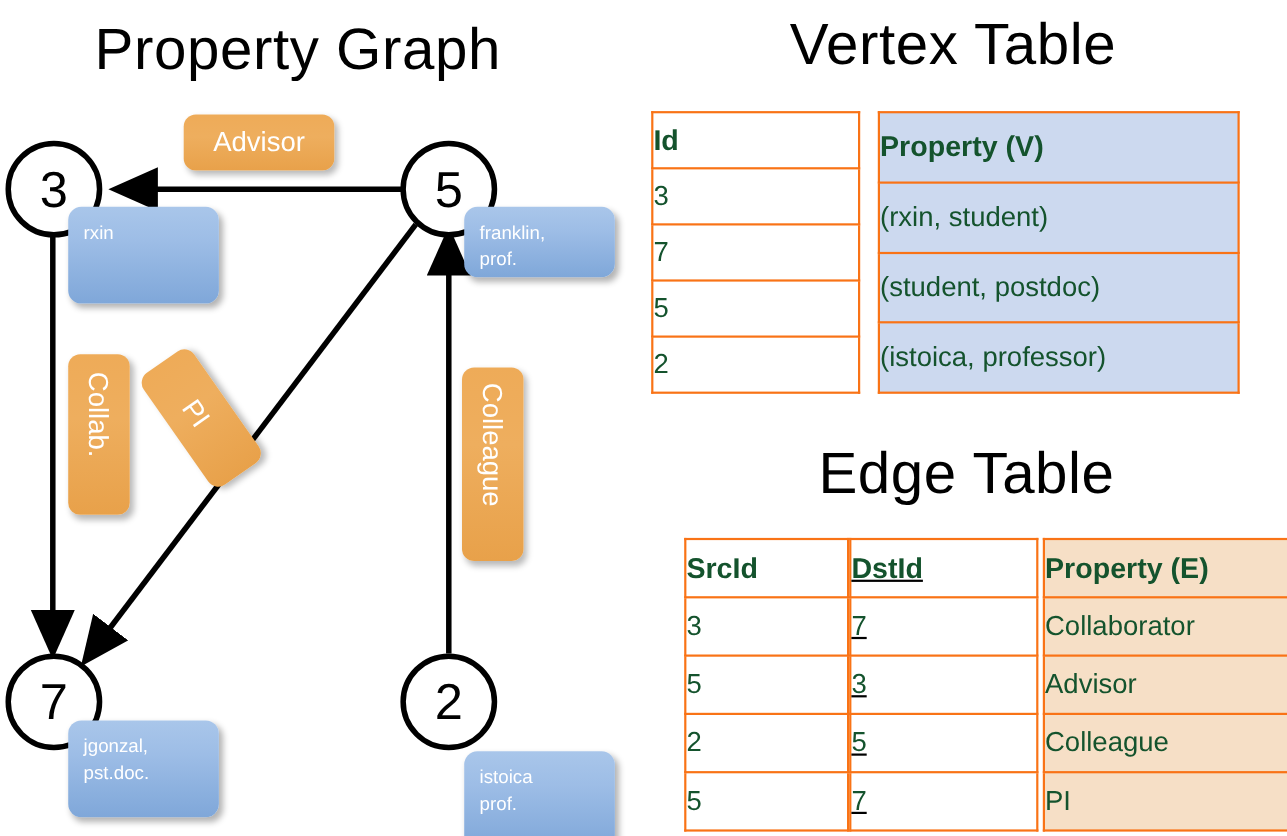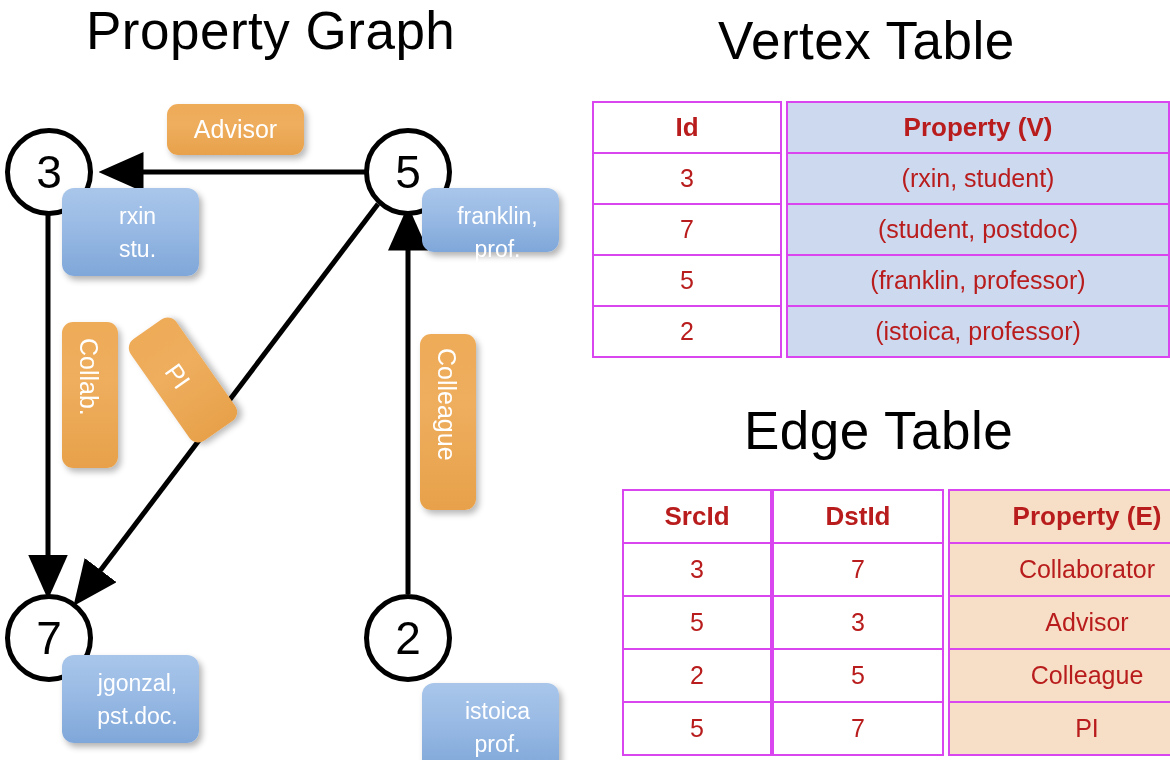--- a/index.html
+++ b/index.html
@@ -20,21 +20,21 @@
   .big-title {
     position: absolute;
     font-family: "Liberation Sans", sans-serif;
     font-weight: 300;
     font-size: 53px;
     line-height: 1;
     letter-spacing: 0.5px;
     color: #000;
     white-space: nowrap;
   }
-  #title-property-graph { left: 86px;  top: 4px; }
+  #title-property-graph { left: 86px;  top: 19px; }
   #title-vertex-table   { left: 718px; top: 14px; }
   #title-edge-table     { left: 744px; top: 404px; }
 
   
   #graph-area {
     position: absolute;
     left: 0; top: 0;
     width: 590px; height: 760px;
   }
   #graph-edges {
@@ -72,25 +72,24 @@
   
   .prop-box {
     position: absolute;
     box-sizing: border-box;
     border-radius: 12px;
     background: linear-gradient(to bottom, #a9c6ea 0%, #9dbde6 35%, #7fa7d9 100%);
     box-shadow: 3px 4px 6px rgba(0,0,0,0.30);
     color: #ffffff;
     font-family: "Liberation Sans", sans-serif;
     font-weight: 300;
-    font-size: 23px;
+    font-size: 17px;
     line-height: 1.42;
     padding: 12px 0 0 14px;
     z-index: 8;
-    text-align: center;
   }
   #prop-3 { left: 62px;  top: 188px; width: 137px; height: 88px; }
   #prop-5 { left: 422px; top: 188px; width: 137px; height: 64px; }
   #prop-7 { left: 62px;  top: 655px; width: 137px; height: 88px; }
   #prop-2 { left: 422px; top: 655px; width: 137px; height: 88px; margin-top: 28px; }
 
   
   .edge-box {
     position: absolute;
     box-sizing: border-box;
@@ -159,45 +158,45 @@
 
   
   .tbl-wrap { position: absolute; display: flex; }
   .tbl {
     border-collapse: collapse;
     font-family: "Liberation Sans", sans-serif;
     font-weight: 300;
     table-layout: fixed;
   }
   .tbl td, .tbl th {
-    border: 2px solid #d946ef;
-    text-align: center;
+    border: 2px solid #f97316;
+    text-align: left;
     padding: 0;
     font-weight: 300;
     font-size: 25px;
-    color: #b91c1c;
+    color: #14532d;
   }
   .tbl th {
     font-weight: bold;
     font-size: 26px;
   }
   .tbl .cell-white { background: #ffffff; }
   .tbl .cell-blue  { background: #ccd9ef; }
   .tbl .cell-peach { background: #f6dfc6; }
 
   
   #vertex-table-wrap { left: 592px; top: 101px; }
   #vertex-id-table   { width: 190px; }
-  #vertex-prop-table { width: 384px; margin-left: 4px; }
+  #vertex-prop-table { width: 329px; margin-left: 16px; }
   #vertex-table-wrap td, #vertex-table-wrap th { height: 49px; }
 
   
   #edge-table-wrap { left: 622px; top: 489px; }
   #edge-src-table  { width: 150px; }
-  #edge-dst-table  { width: 172px; margin-left: 0px; }
+  #edge-dst-table  { width: 172px; margin-left: 0px; text-decoration: underline; }
   #edge-prop-table { width: 278px; margin-left: 4px; }
   #edge-table-wrap td, #edge-table-wrap th { height: 51px; }
 </style>
 </head>
 <body>
 
 <div class="big-title" id="title-property-graph">Property Graph</div>
 
 <div class="big-title" id="title-vertex-table">Vertex Table</div>
 
@@ -229,21 +228,20 @@
   </div>
   <div class="node-circle" id="node-7">
     <span class="node-label">7</span>
   </div>
   <div class="node-circle" id="node-2">
     <span class="node-label">2</span>
   </div>
 
   <div class="prop-box" id="prop-3">
     <div>rxin</div>
-    <div>stu.</div>
   </div>
   <div class="prop-box" id="prop-5">
     <div>franklin,</div>
     <div>prof.</div>
   </div>
   <div class="prop-box" id="prop-7">
     <div>jgonzal,</div>
     <div>pst.doc.</div>
   </div>
   <div class="prop-box" id="prop-2">
@@ -291,23 +289,20 @@
         <tr>
       <th class="cell-blue">Property (V)</th>
     </tr>
     <tr>
       <td class="cell-blue">(rxin, student)</td>
     </tr>
     <tr>
       <td class="cell-blue">(student, postdoc)</td>
     </tr>
     <tr>
-      <td class="cell-blue">(franklin, professor)</td>
-    </tr>
-    <tr>
       <td class="cell-blue">(istoica, professor)</td>
     </tr>
   </tbody>
     </table>
 </div>
 
 <div class="tbl-wrap" id="edge-table-wrap">
   <table class="tbl" id="edge-src-table">
     <tbody>
         <tr>

